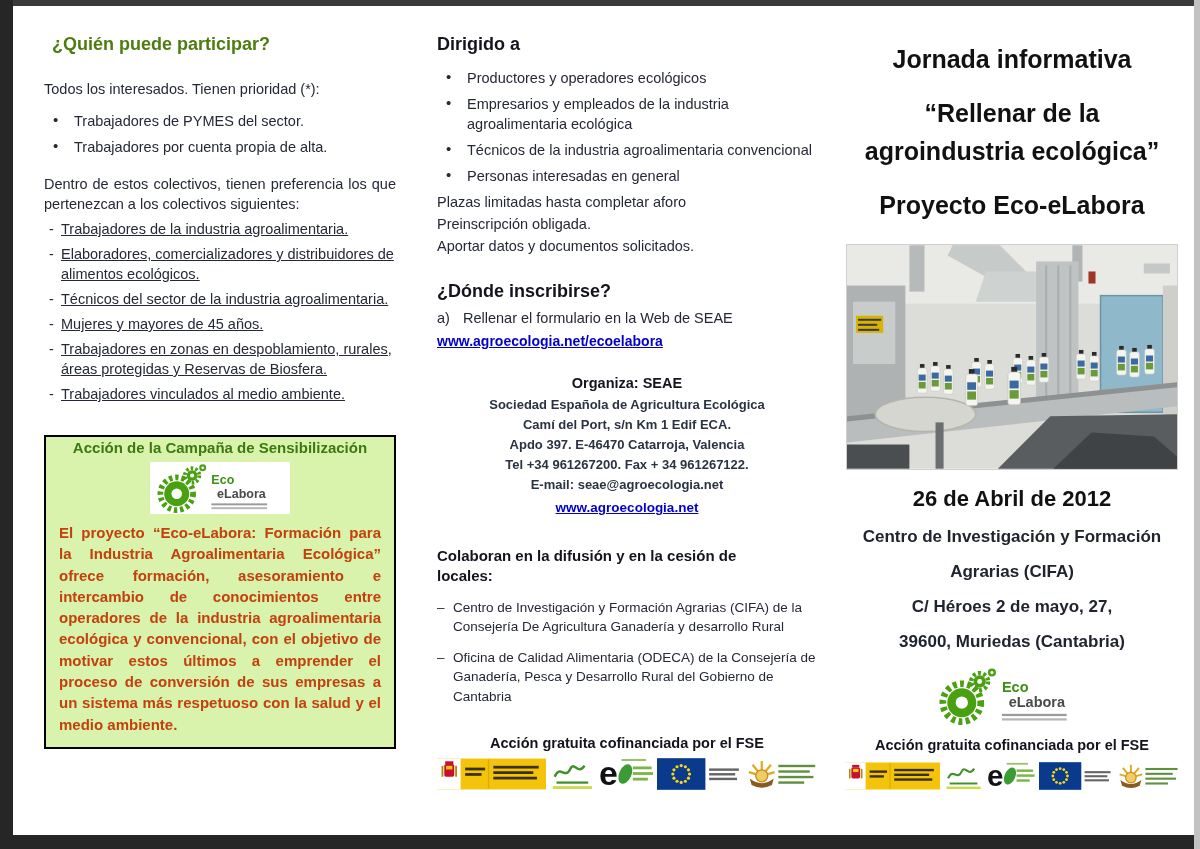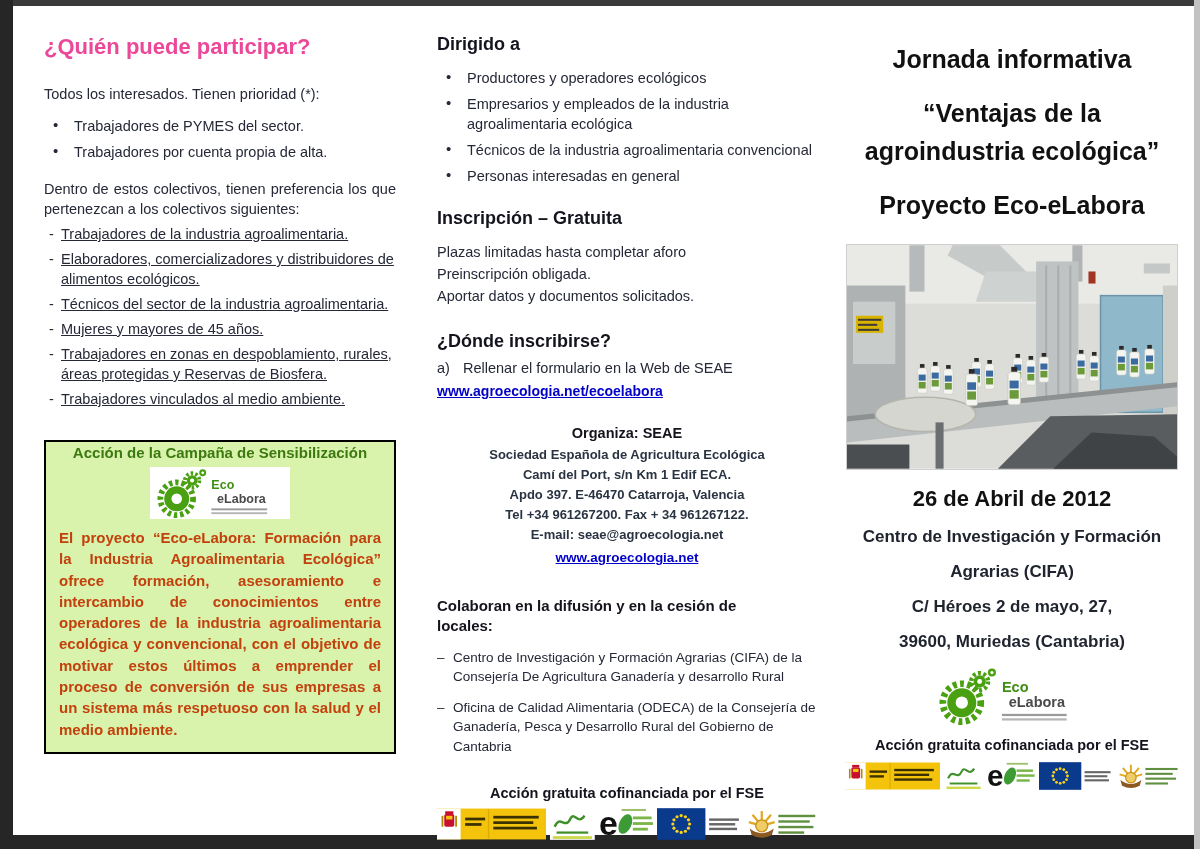--- a/index.html
+++ b/index.html
@@ -12,21 +12,21 @@
   .edge-left{left:0;top:0;width:13px;height:100%;}
   .edge-top{left:0;top:0;width:100%;height:6px;background:#3a3a3a;}
   .edge-bottom{left:0;bottom:0;width:100%;height:14px;}
   .edge-right{right:0;top:0;width:6px;height:100%;background:#c2c2c2;}
 
   .col{position:absolute;top:34px;}
   .col-left{left:44px;width:352px;}
   .col-mid{left:437px;width:380px;}
   .col-right{left:845px;top:44px;width:334px;text-align:center;}
 
-  .h-big{font-size:22px;font-weight:700;color:#ec4899;margin:0 0 24px 0;}
+  .h-big{font-size:18px;font-weight:700;color:#4d7c0f;margin:0 0 24px 8px;}
   .h-mid{font-size:18px;font-weight:700;color:#14141e;margin:0 0 13px 0;}
   .body-txt{font-size:14.5px;line-height:1.38;}
   .justify{text-align:justify;}
 
   .bullet-item{position:relative;padding-left:30px;margin:6px 0;font-size:14.5px;line-height:1.38;}
   .bullet-item::before{content:"•";position:absolute;left:9px;top:-1px;font-size:15px;}
   .dash-item{position:relative;padding-left:17px;margin:5px 0;font-size:14.5px;line-height:1.38;text-decoration:underline;}
   .dash-item::before{content:"-";position:absolute;left:5px;}
   .mid-dash{position:relative;padding-left:16px;margin:11px 0;font-size:13.5px;line-height:1.45;}
   .mid-dash::before{content:"–";position:absolute;left:0;}
@@ -192,21 +192,20 @@
 
   <div class="col col-mid">
     <div class="h-mid">Dirigido a</div>
     <div>
       <div class="bullet-item">Productores y operadores ecológicos</div>
       <div class="bullet-item">Empresarios y empleados de la industria agroalimentaria ecológica</div>
       <div class="bullet-item">Técnicos de la industria agroalimentaria convencional</div>
       <div class="bullet-item">Personas interesadas en general</div>
     </div>
 
-    <div class="h-mid" style="margin-top:22px;">Inscripción – Gratuita</div>
     <div class="insc-line">Plazas limitadas hasta completar aforo</div>
     <div class="insc-line">Preinscripción obligada.</div>
     <div class="insc-line">Aportar datos y documentos solicitados.</div>
 
     <div class="h-mid" style="margin-top:24px;margin-bottom:8px;">¿Dónde inscribirse?</div>
     <div class="donde-line">
       <span class="donde-marker">a)</span><span>Rellenar el formulario en la Web de SEAE</span>
     </div>
     <a class="link">www.agroecologia.net/ecoelabora</a>
 
@@ -243,21 +242,21 @@
           </svg>
         <svg width="72" height="36" viewBox="0 0 76 36">
             <use href="#def-sun"></use>
           </svg>
       </div>
     </div>
   </div>
 
   <div class="col col-right">
     <div class="title-line">Jornada informativa</div>
-    <div class="title-line" style="margin-bottom:6px;">“Ventajas de la</div>
+    <div class="title-line" style="margin-bottom:6px;">“Rellenar de la</div>
     <div class="title-line">agroindustria ecológica”</div>
     <div class="title-line">Proyecto Eco-eLabora</div>
 
     <div class="photo-frame">
       <svg width="330" height="224" viewBox="0 0 328 222">
         <rect x="0" y="0" width="328" height="222" fill="#dcdcd8"></rect>
         <rect x="0" y="0" width="328" height="58" fill="#e9e9e5"></rect>
         <rect x="62" y="0" width="15" height="46" fill="#b6babb"></rect>
         <polygon points="105,0 152,0 196,44 182,56 100,10" fill="#c6cac9"></polygon>
         <rect x="210,0" y="0" width="0" height="0" fill="none"></rect>

